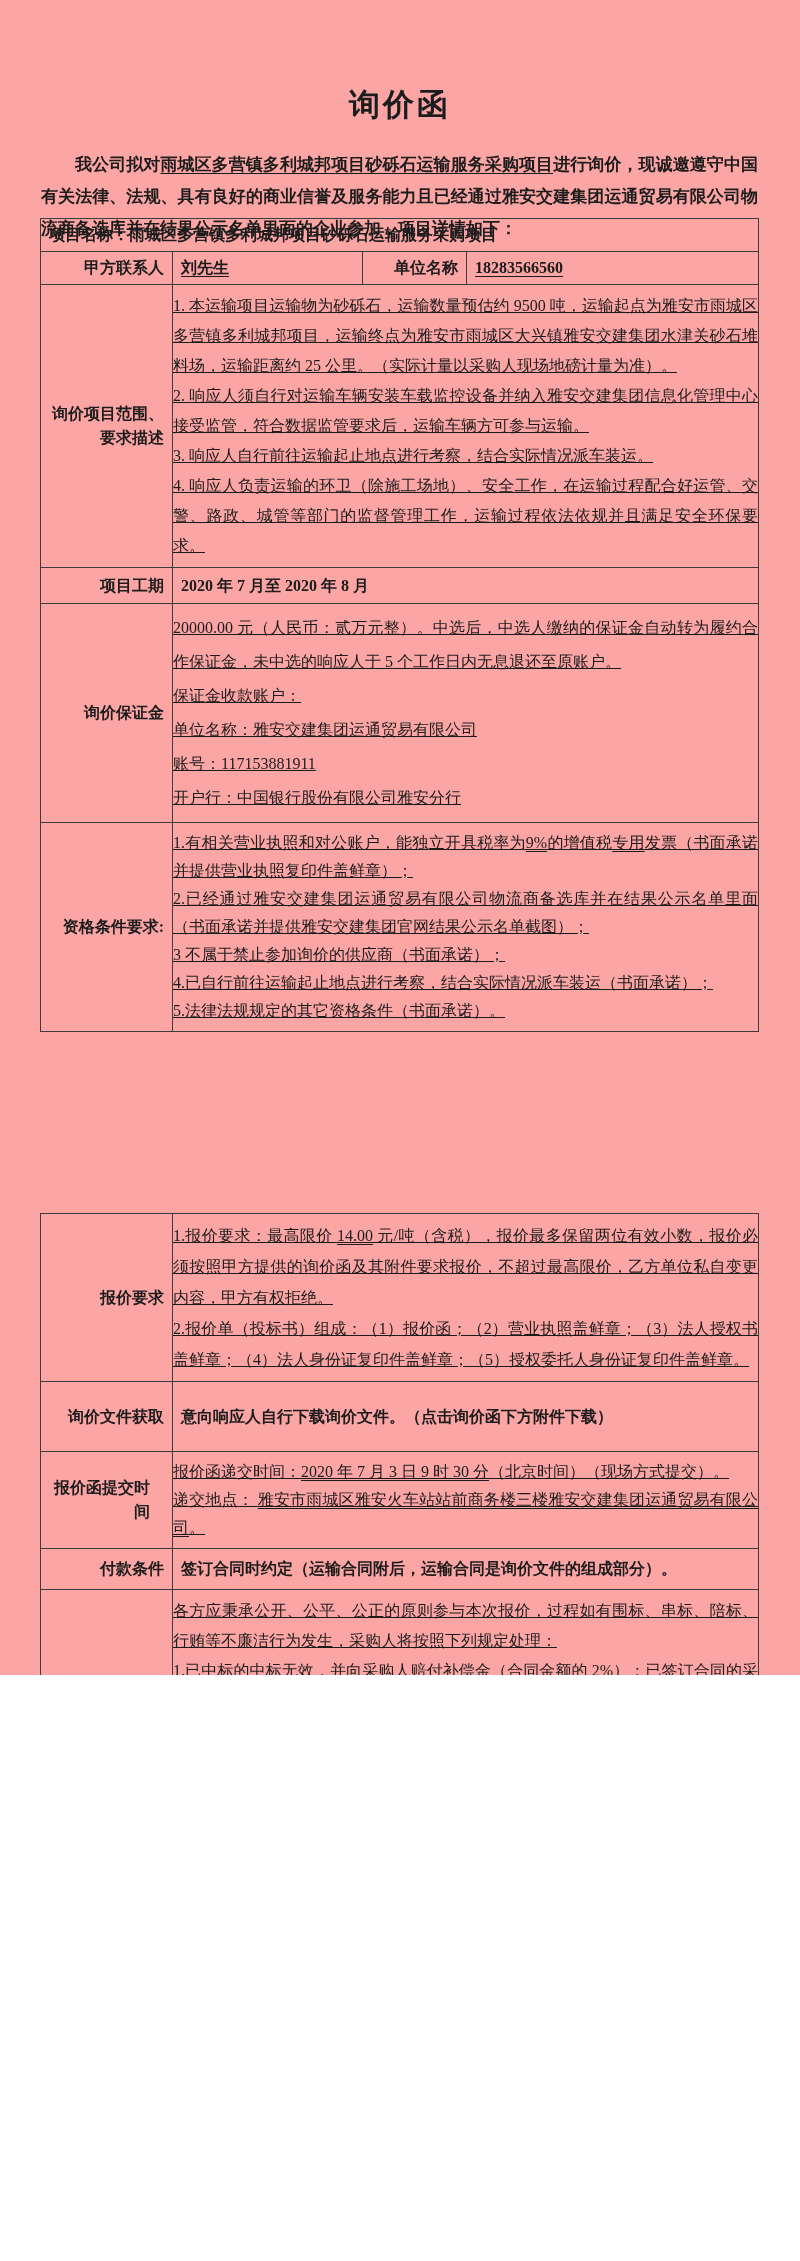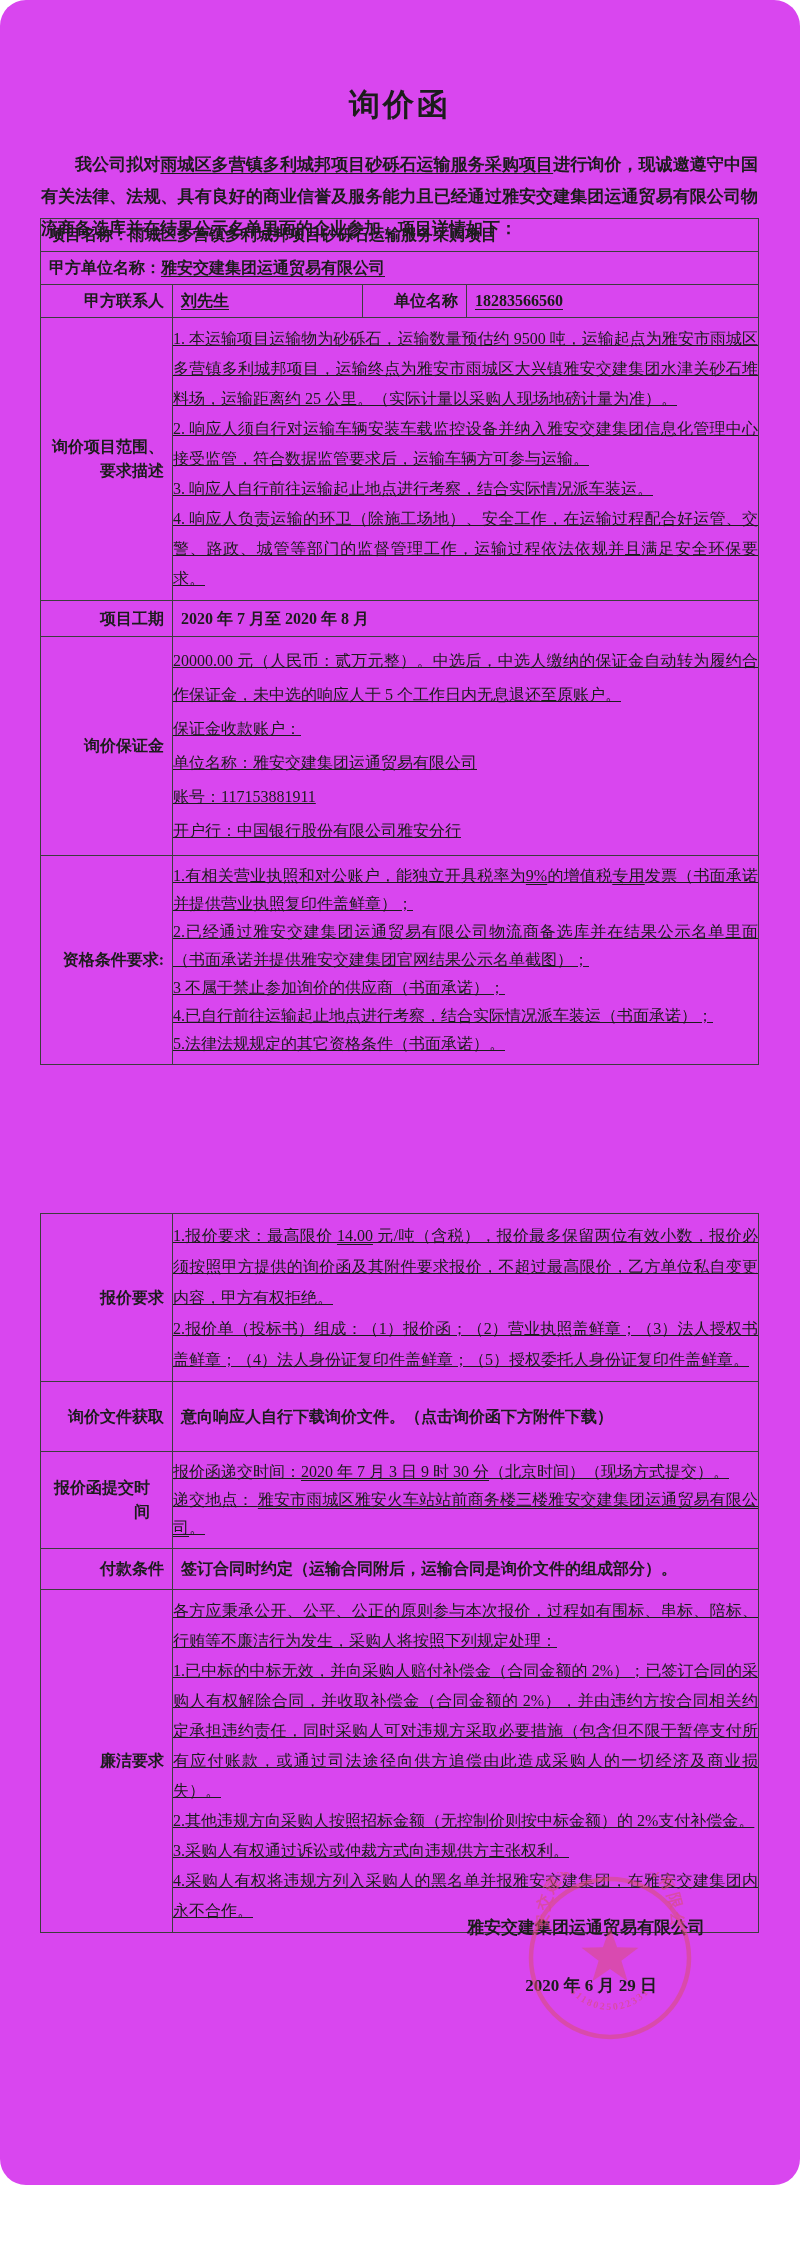--- a/index.html
+++ b/index.html
@@ -1,18 +1,18 @@
 <!DOCTYPE html>
 <html><head>
 <meta charset="utf-8">
 <style>
   * { margin:0; padding:0; box-sizing:border-box; }
   html,body { background:#ffffff; }
   body { font-family:"Liberation Serif","DejaVu Serif",serif; color:#1c1c1c; }
-  .page { position:relative; width:800px; height:2185px; background:#d946ef; overflow:hidden;border-radius:26px; }
+  .page { position:relative; width:800px; height:1675px; background:#fca5a5; overflow:hidden; }
 
   .doc-title { position:absolute; top:84px; left:0; width:800px; text-align:center;
     font-size:31px; font-weight:bold; letter-spacing:3px; }
 
   .intro { position:absolute; top:149px; left:41px; width:717px;
     font-size:17px; line-height:32px; font-weight:bold; text-align:justify; text-indent:2em; }
   .u { text-decoration:underline; text-underline-offset:3px; }
 
   table { border-collapse:collapse; table-layout:fixed; width:718px; }
   .tbl { position:absolute; left:40px; }
@@ -59,23 +59,20 @@
   <table class="tbl tbl-1">
     <colgroup>
         <col style="width:132px">
         <col style="width:190px">
         <col style="width:104px">
         <col style="width:292px">
       </colgroup>
     <tbody>
         <tr class="row-h33">
       <td colspan="4" class="val"><span class="lbl">项目名称：</span><span>雨城区多营镇多利城邦项目砂砾石运输服务采购项目</span></td>
-    </tr>
-    <tr class="row-h33">
-      <td colspan="4" class="val"><span class="lbl">甲方单位名称：</span><span class="u">雅安交建集团运通贸易有限公司</span></td>
     </tr>
     <tr class="row-h33">
       <td class="lbl">甲方联系人</td>
       <td class="val"><span class="u">刘先生</span></td>
       <td class="lbl">单位名称</td>
       <td class="val"><span class="u">18283566560</span></td>
     </tr>
     <tr class="row-scope">
       <td class="lbl">询价项目范围、要求描述</td>
       <td colspan="3" class="body-cell lh30">

